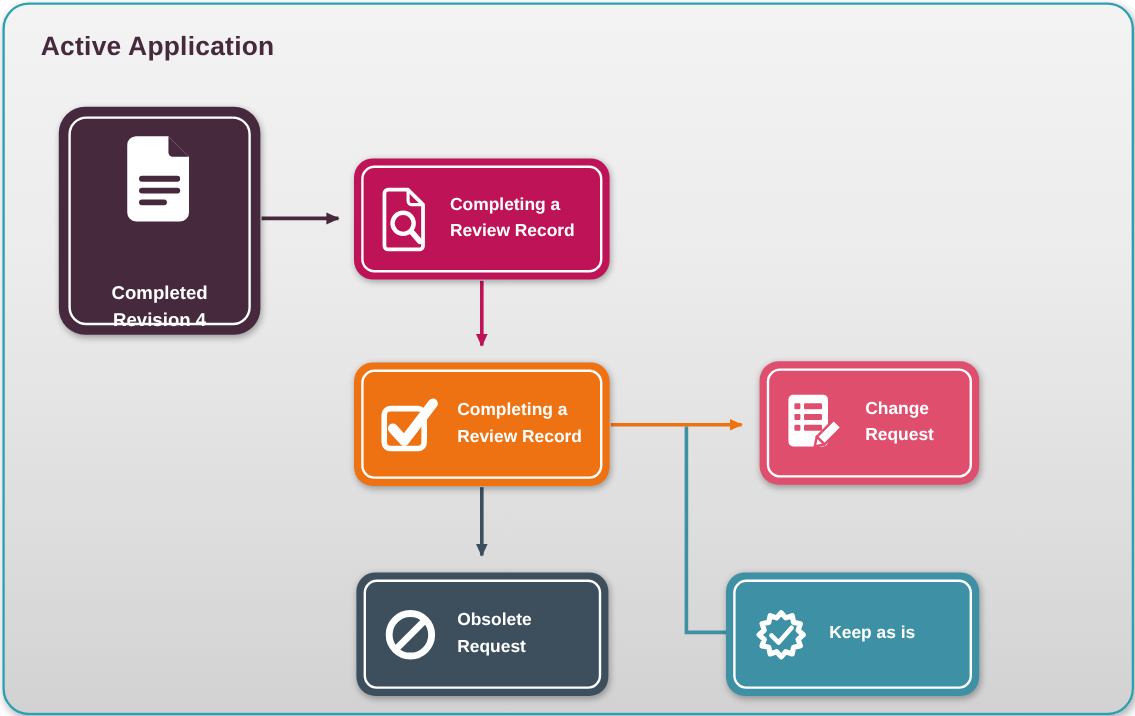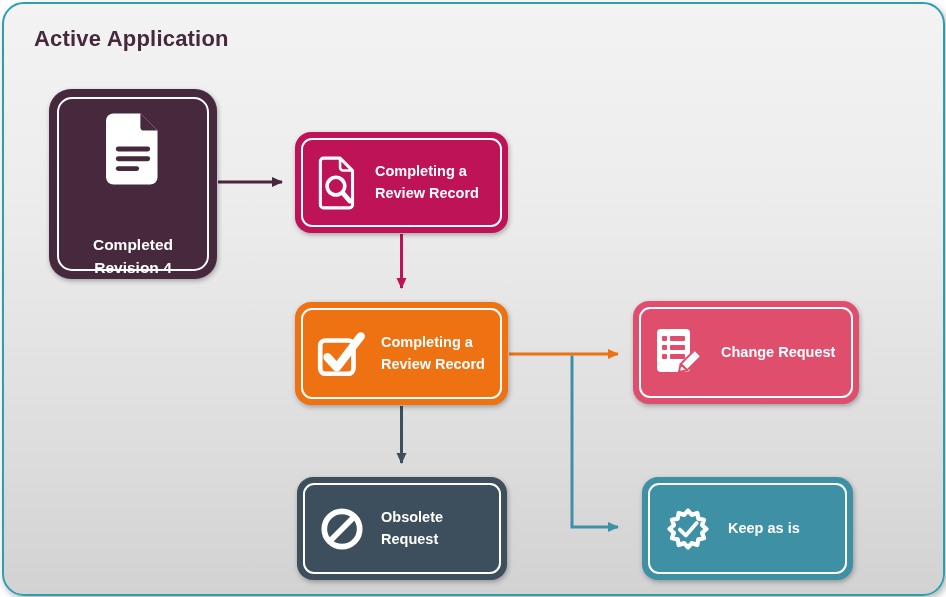--- a/index.html
+++ b/index.html
@@ -33,23 +33,23 @@
   .n-completed{
     left:45px;top:85px;width:168px;height:190px;background:#46293D;border-radius:22px;
     flex-direction:column;justify-content:space-between;padding-top:22px;text-align:center;
   }
   .n-completed .frame{inset:8px;border-radius:15px;border-width:2.5px;}
   .n-completed .label{font-size:15.5px;margin-top:16px;line-height:1.5;}
   
   .h-node{padding-left:20px;gap:14px;}
   .n-generating{left:291px;top:128px;width:213px;height:101px;background:#BE1356;}
   .n-completing{left:291px;top:298px;width:213px;height:103px;background:#EE7112;}
-  .n-change{left:629px;top:297px;width:226px;height:103px;background:#E04E6E;}
+  .n-change{left:629px;top:297px;width:183px;height:103px;background:#E04E6E;}
   .n-obsolete{left:293px;top:473px;width:210px;height:103px;background:#3D4F5D;}
-  .n-keep{left:638px;top:473px;width:211px;height:103px;background:#3E91A5;}
+  .n-keep{left:601px;top:473px;width:211px;height:103px;background:#3E91A5;}
   svg.arrows{position:absolute;left:0;top:0;pointer-events:none;}
 </style>
 </head>
 <body>
 
 <div class="board">
 
   <div class="title">Active Application</div>
 
   <svg class="arrows" width="946" height="597">

